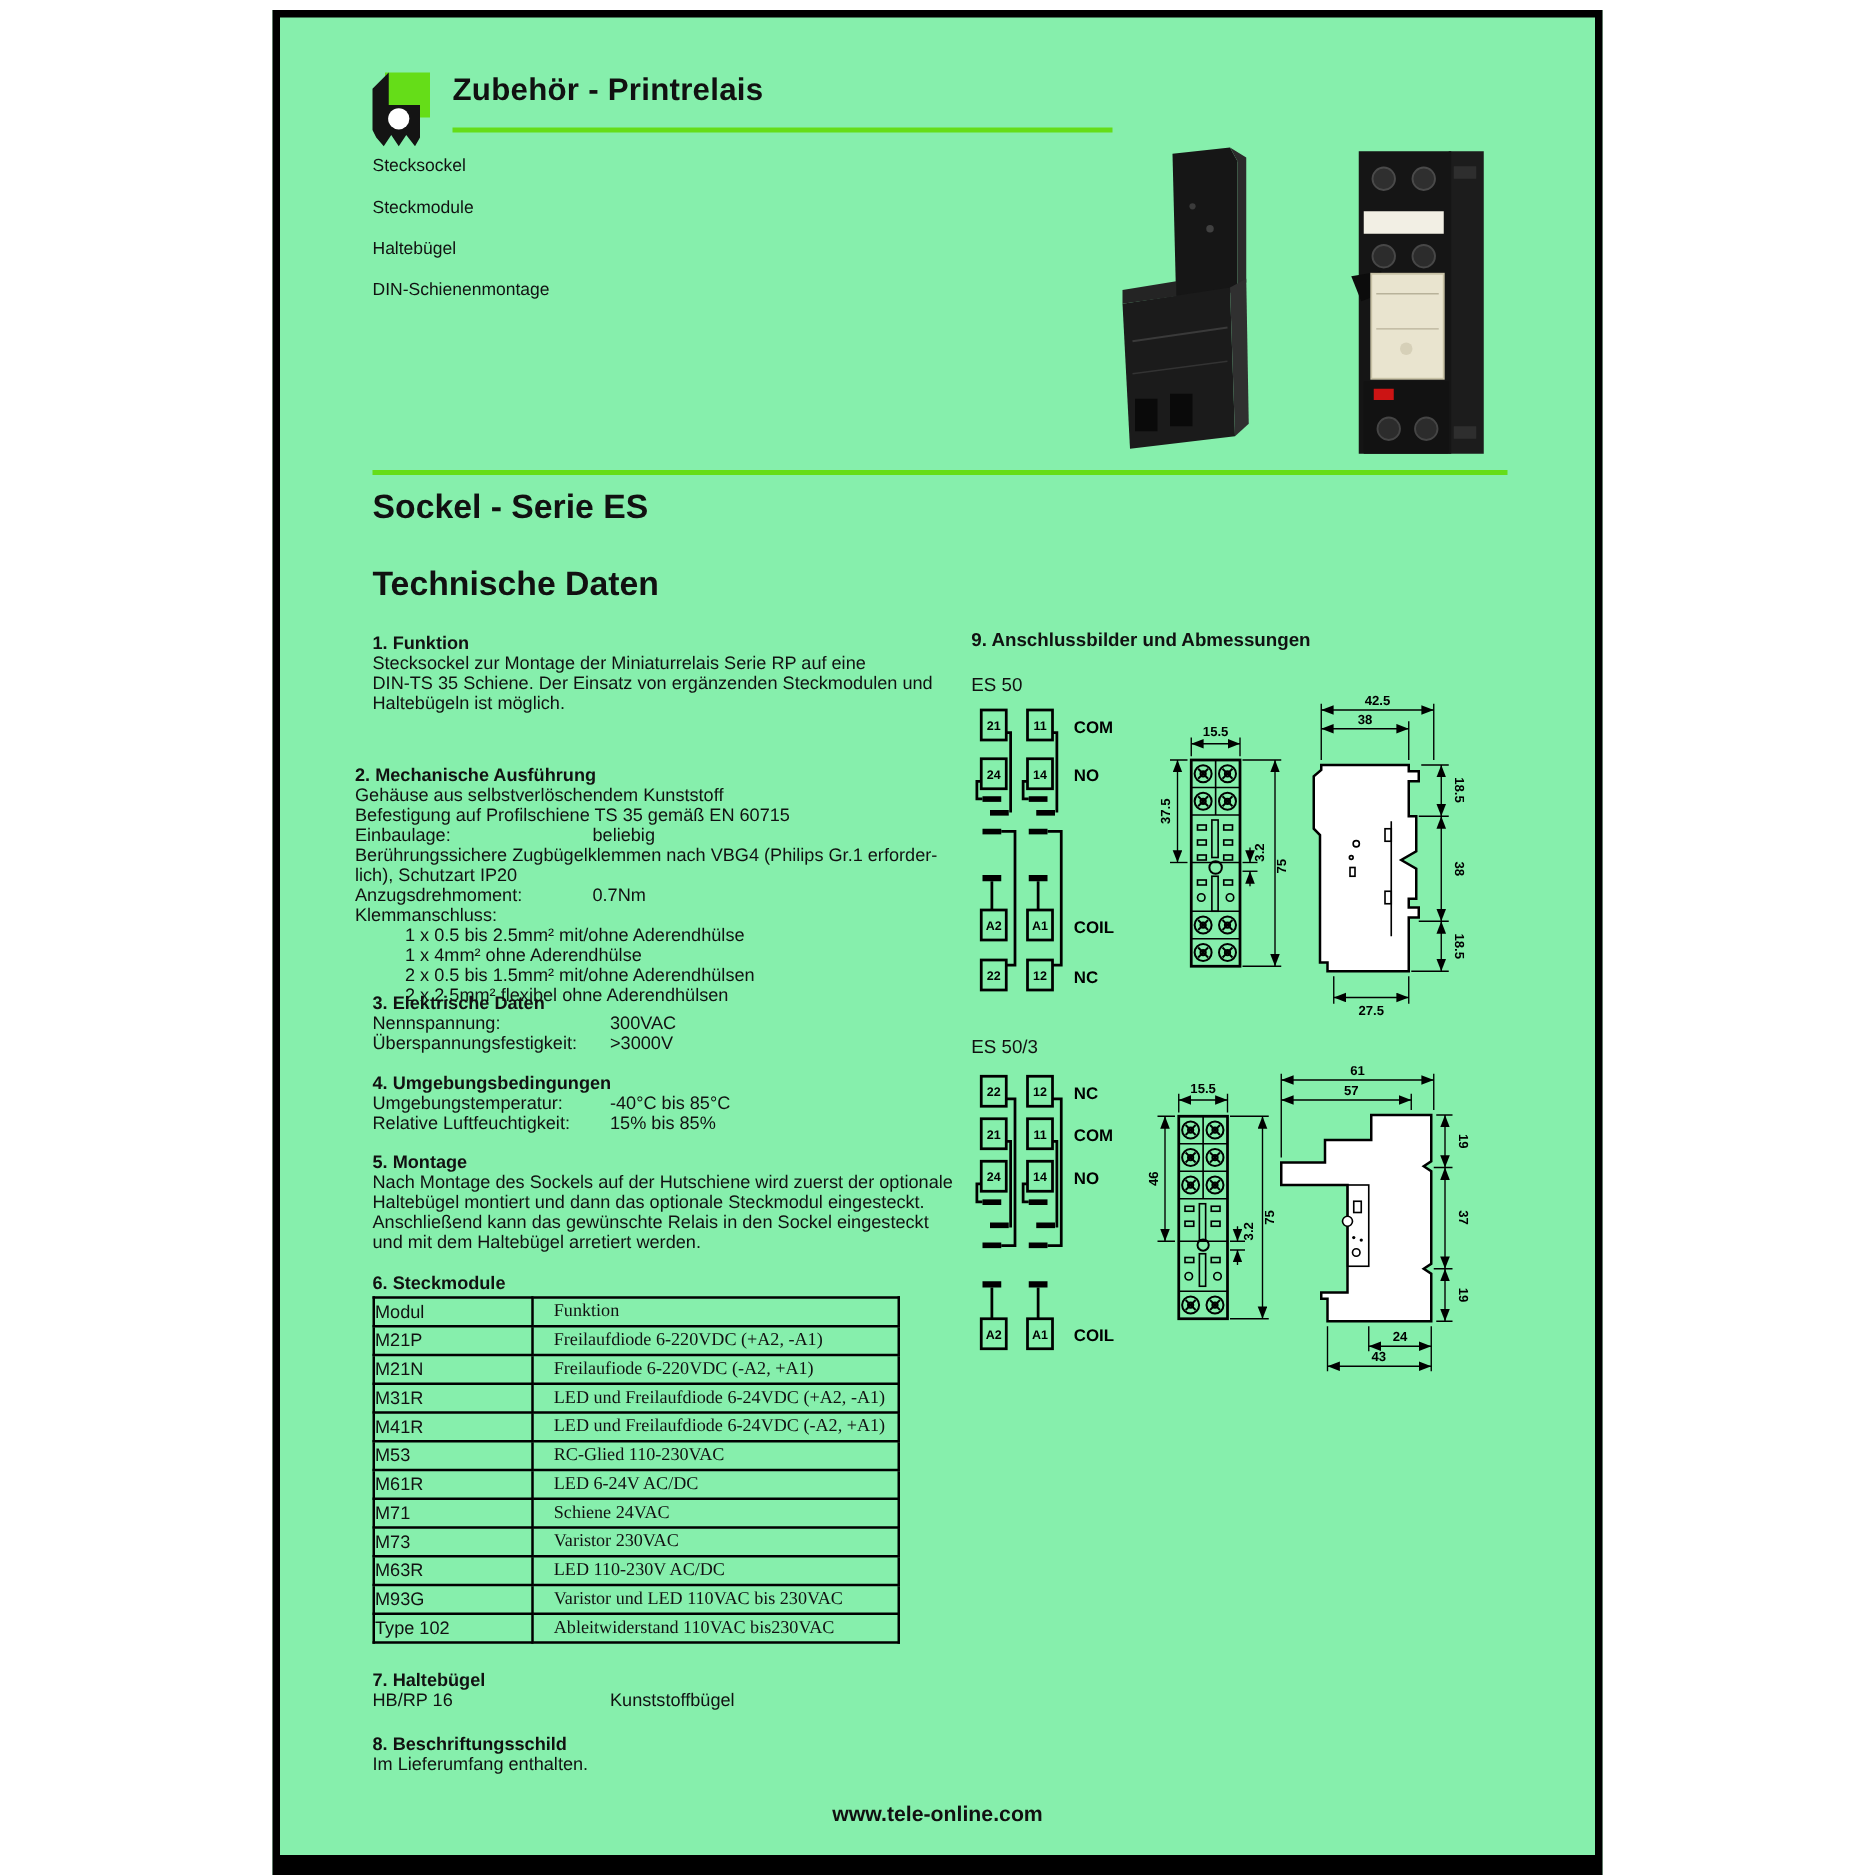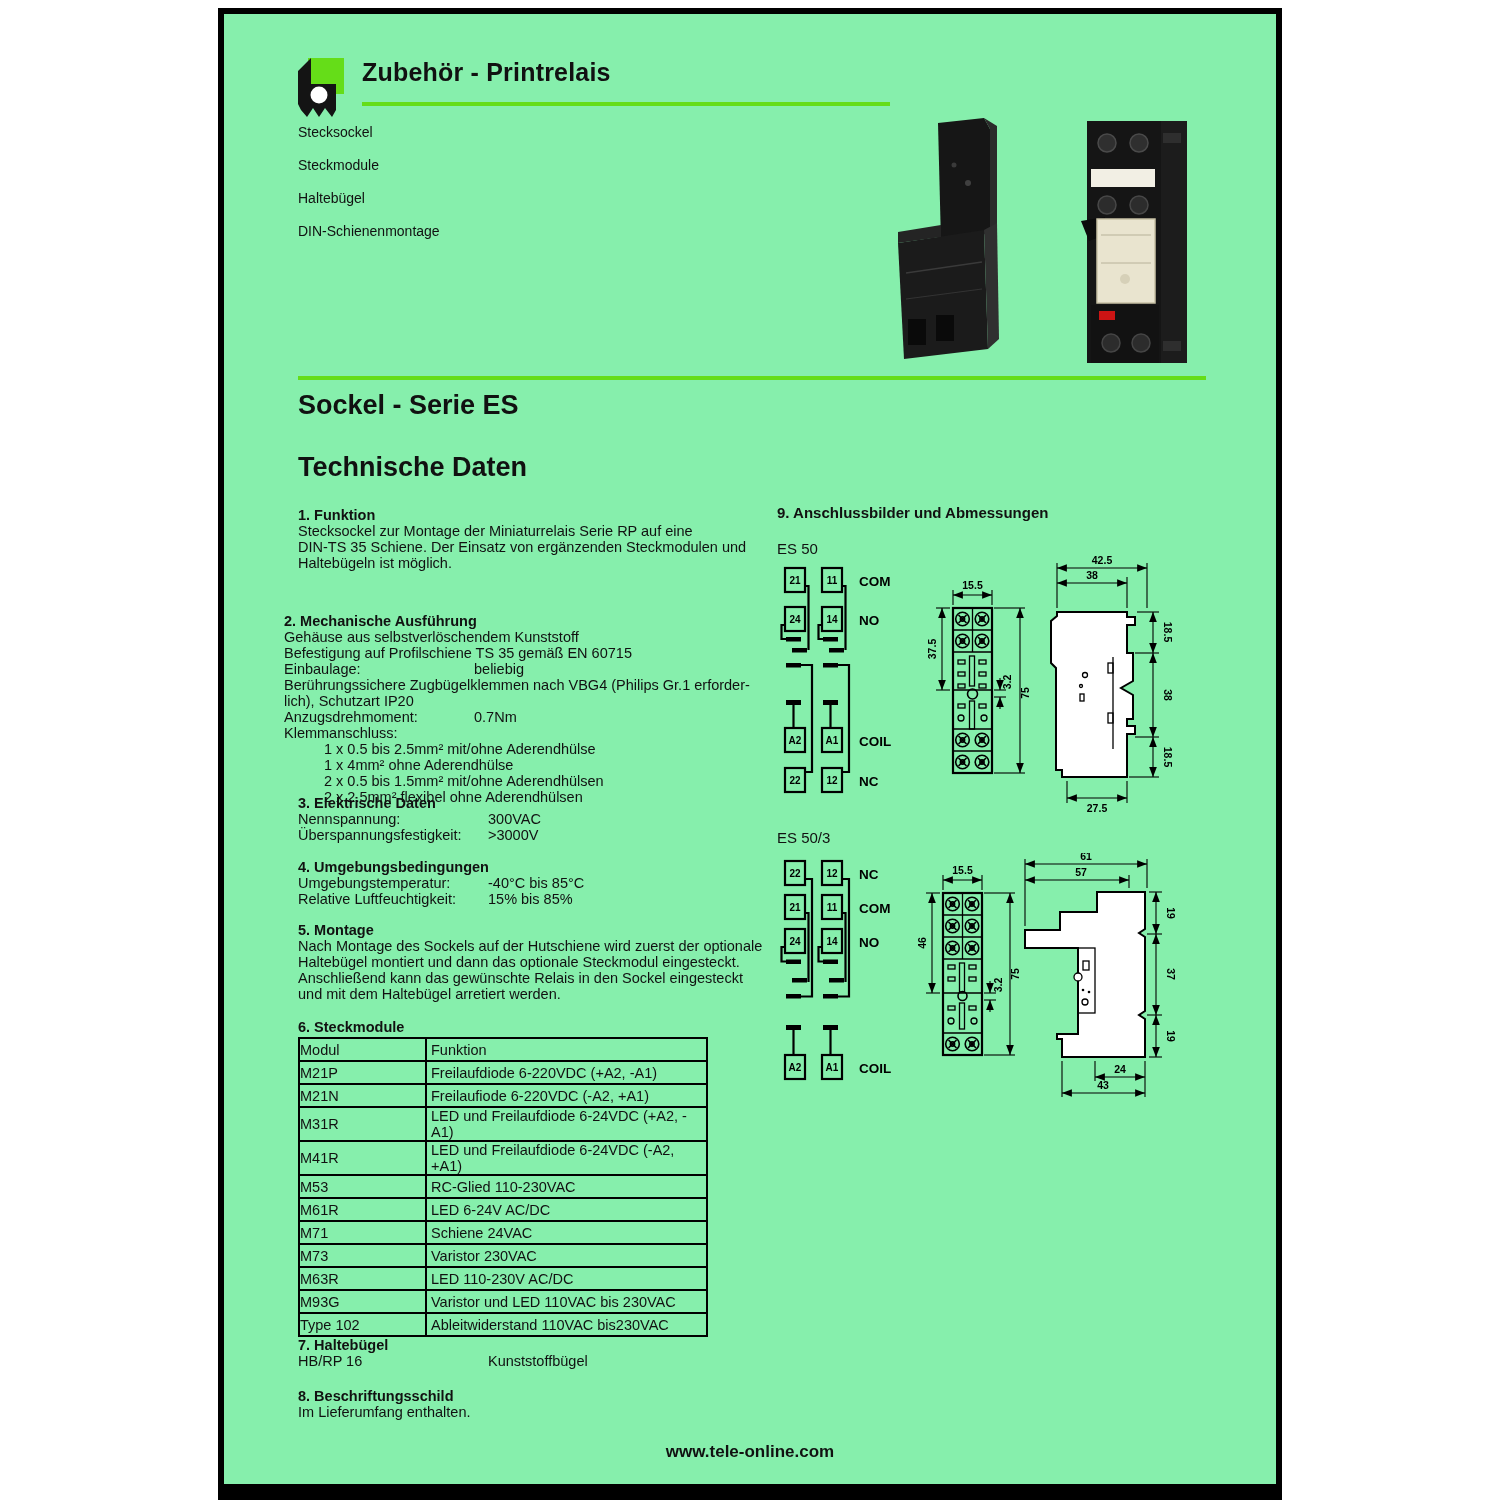--- a/index.html
+++ b/index.html
@@ -13,21 +13,21 @@
   .menu-item{font-size:14px;}
   .h1{font-weight:bold;font-size:27px;}
   .sec{font-size:14.5px;line-height:16px;width:470px;}
   .shead{font-weight:bold;}
   .pair{display:flex;gap:12px;}
   .pair .lbl{width:178px;flex:none;}
   .ind{padding-left:40px;}
   .mod-table{border-collapse:collapse;font-size:14.5px;table-layout:fixed;}
   .mod-table td{border:2px solid #000;height:21px;padding:0;}
   .mod-table td.c1{width:125px;}
-  .mod-table td.c2{width:275px;padding-left:4px;}
+  .mod-table td.c2{width:275px;padding-left:16px;font-family:Liberation Serif, serif;}
   .r9head{font-weight:bold;font-size:15px;}
   .dialabel{font-size:15px;}
   .footer{font-weight:bold;font-size:17px;text-align:center;width:100%;}
   
   .thin{stroke:#000;stroke-width:1.3;fill:none;}
   .med{stroke:#000;stroke-width:1.6;fill:none;}
   .thick{stroke:#000;stroke-width:2.2;fill:none;}
   .bar{fill:#000;stroke:none;}
   .dimline{stroke:#000;stroke-width:1.1;fill:none;}
   .dimtxt{font:bold 10.5px "Liberation Sans",sans-serif;fill:#000;}

